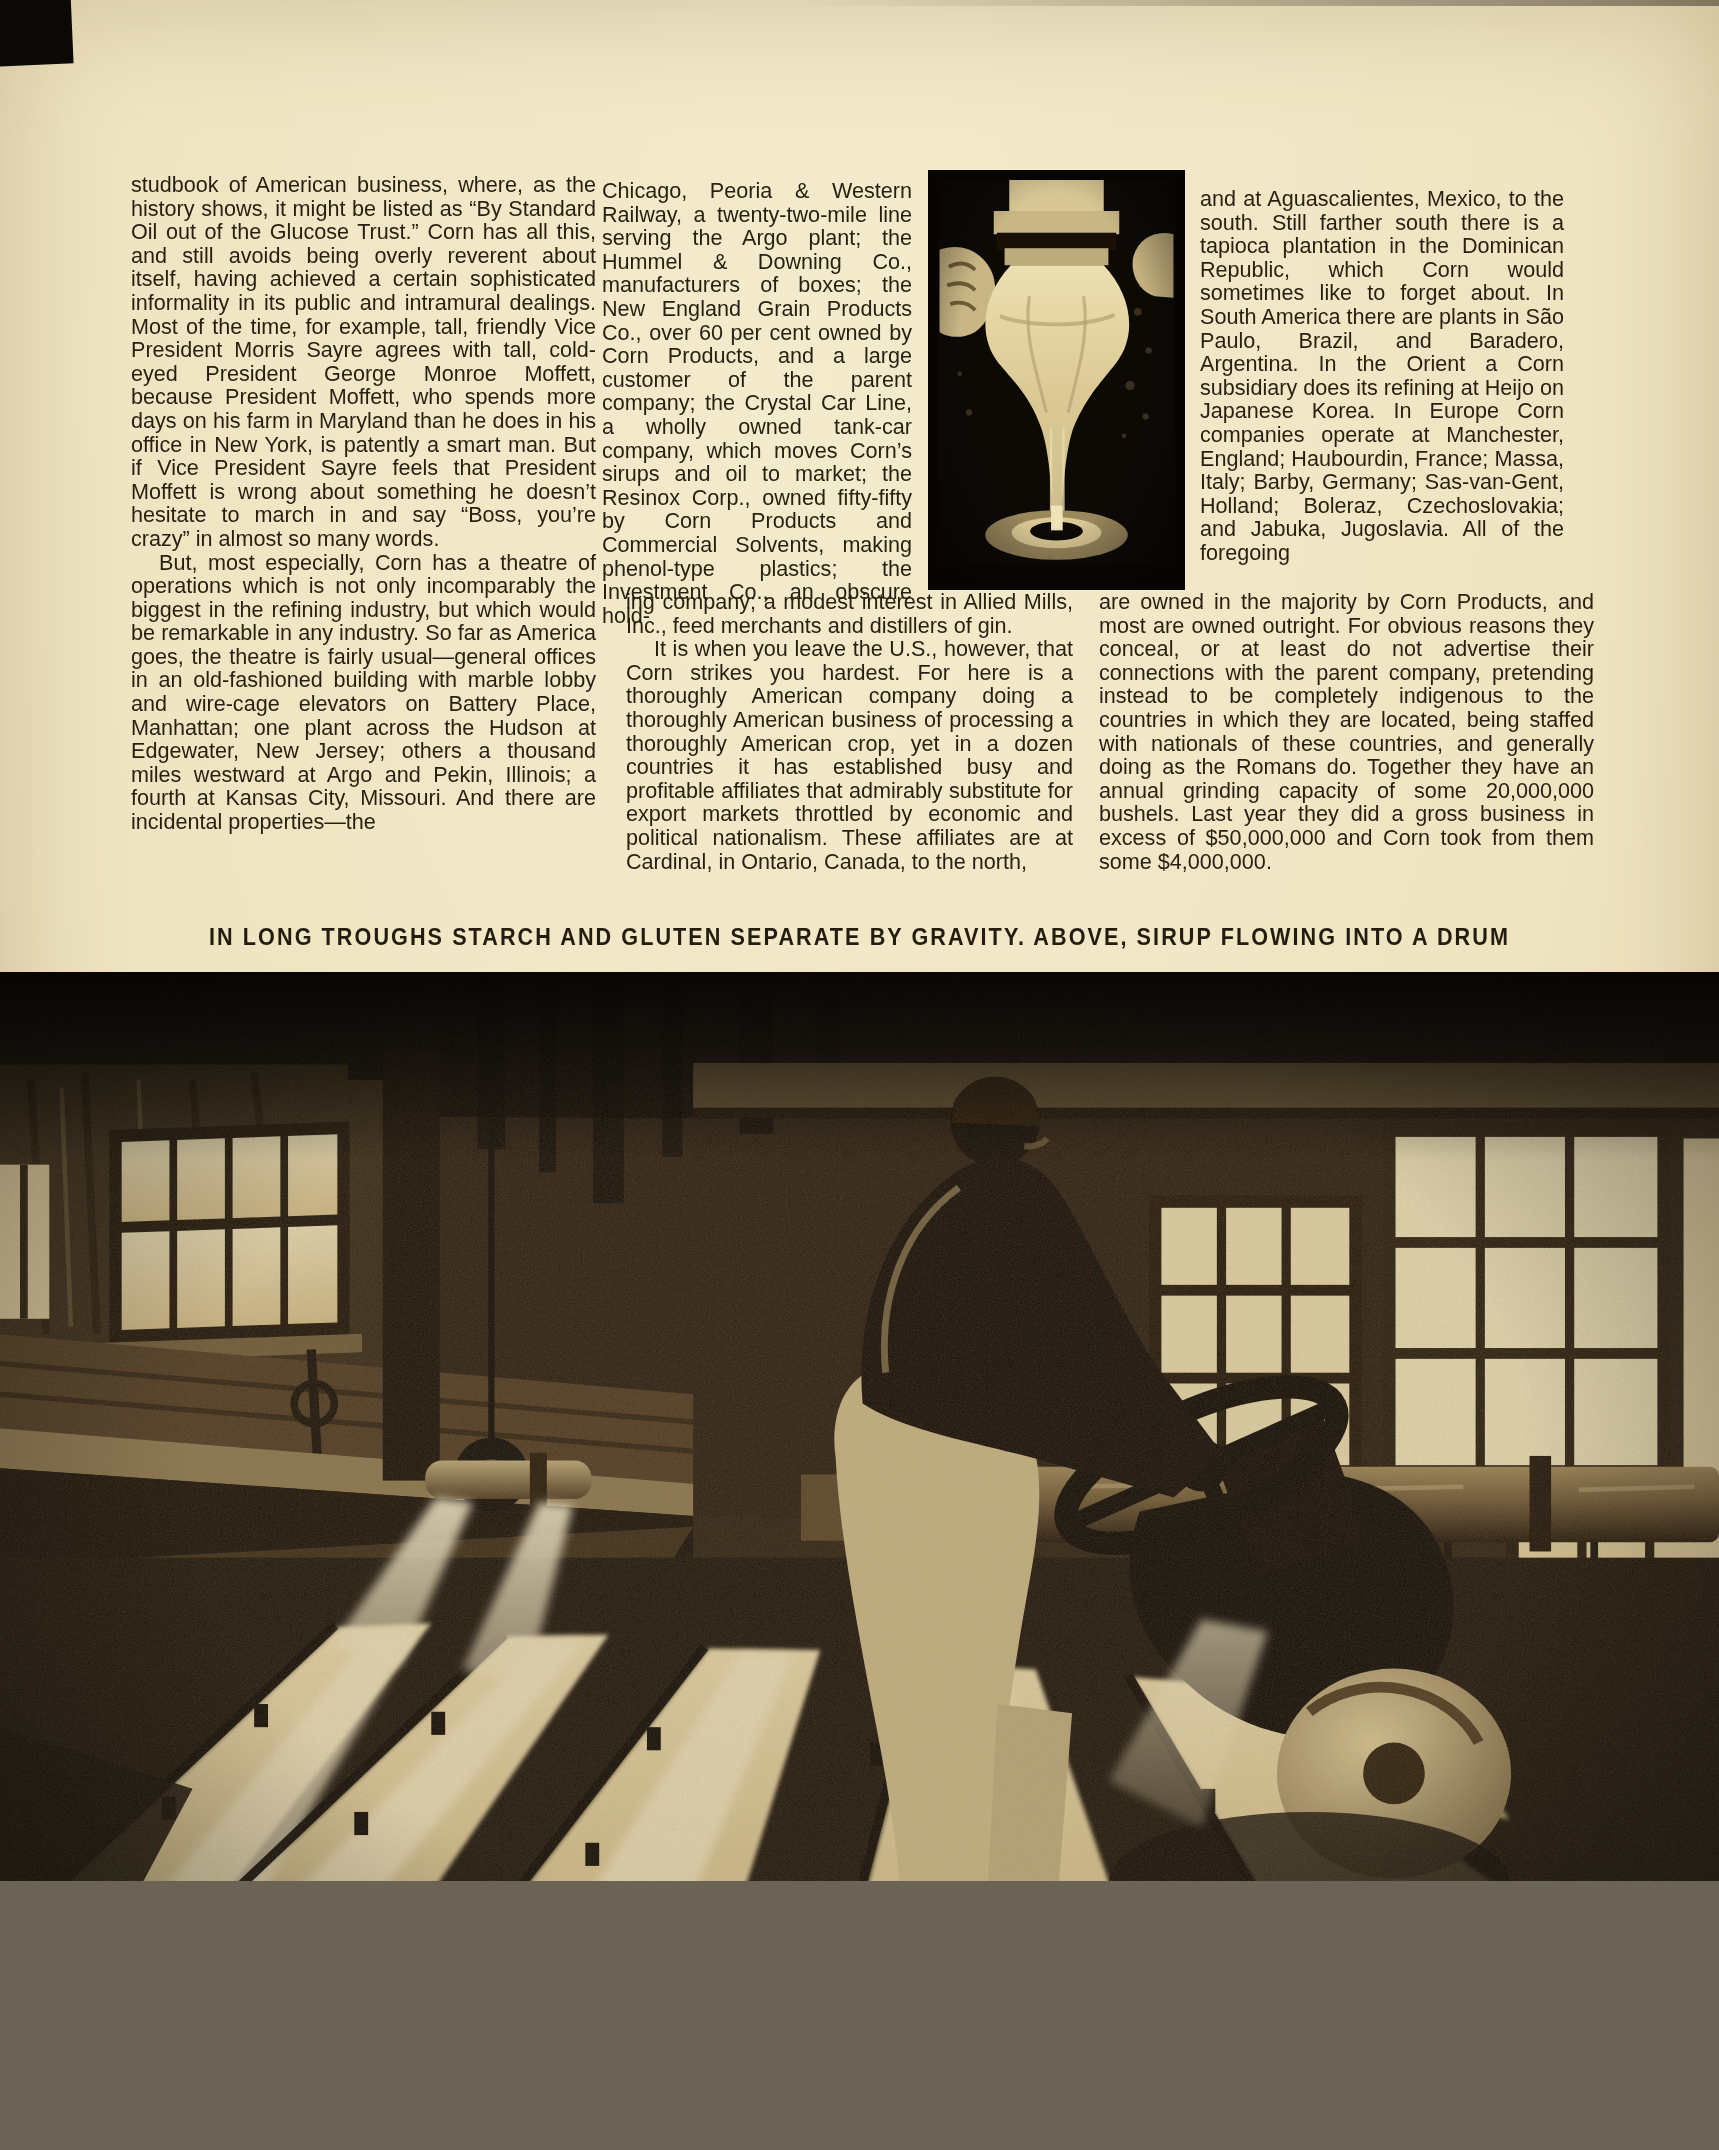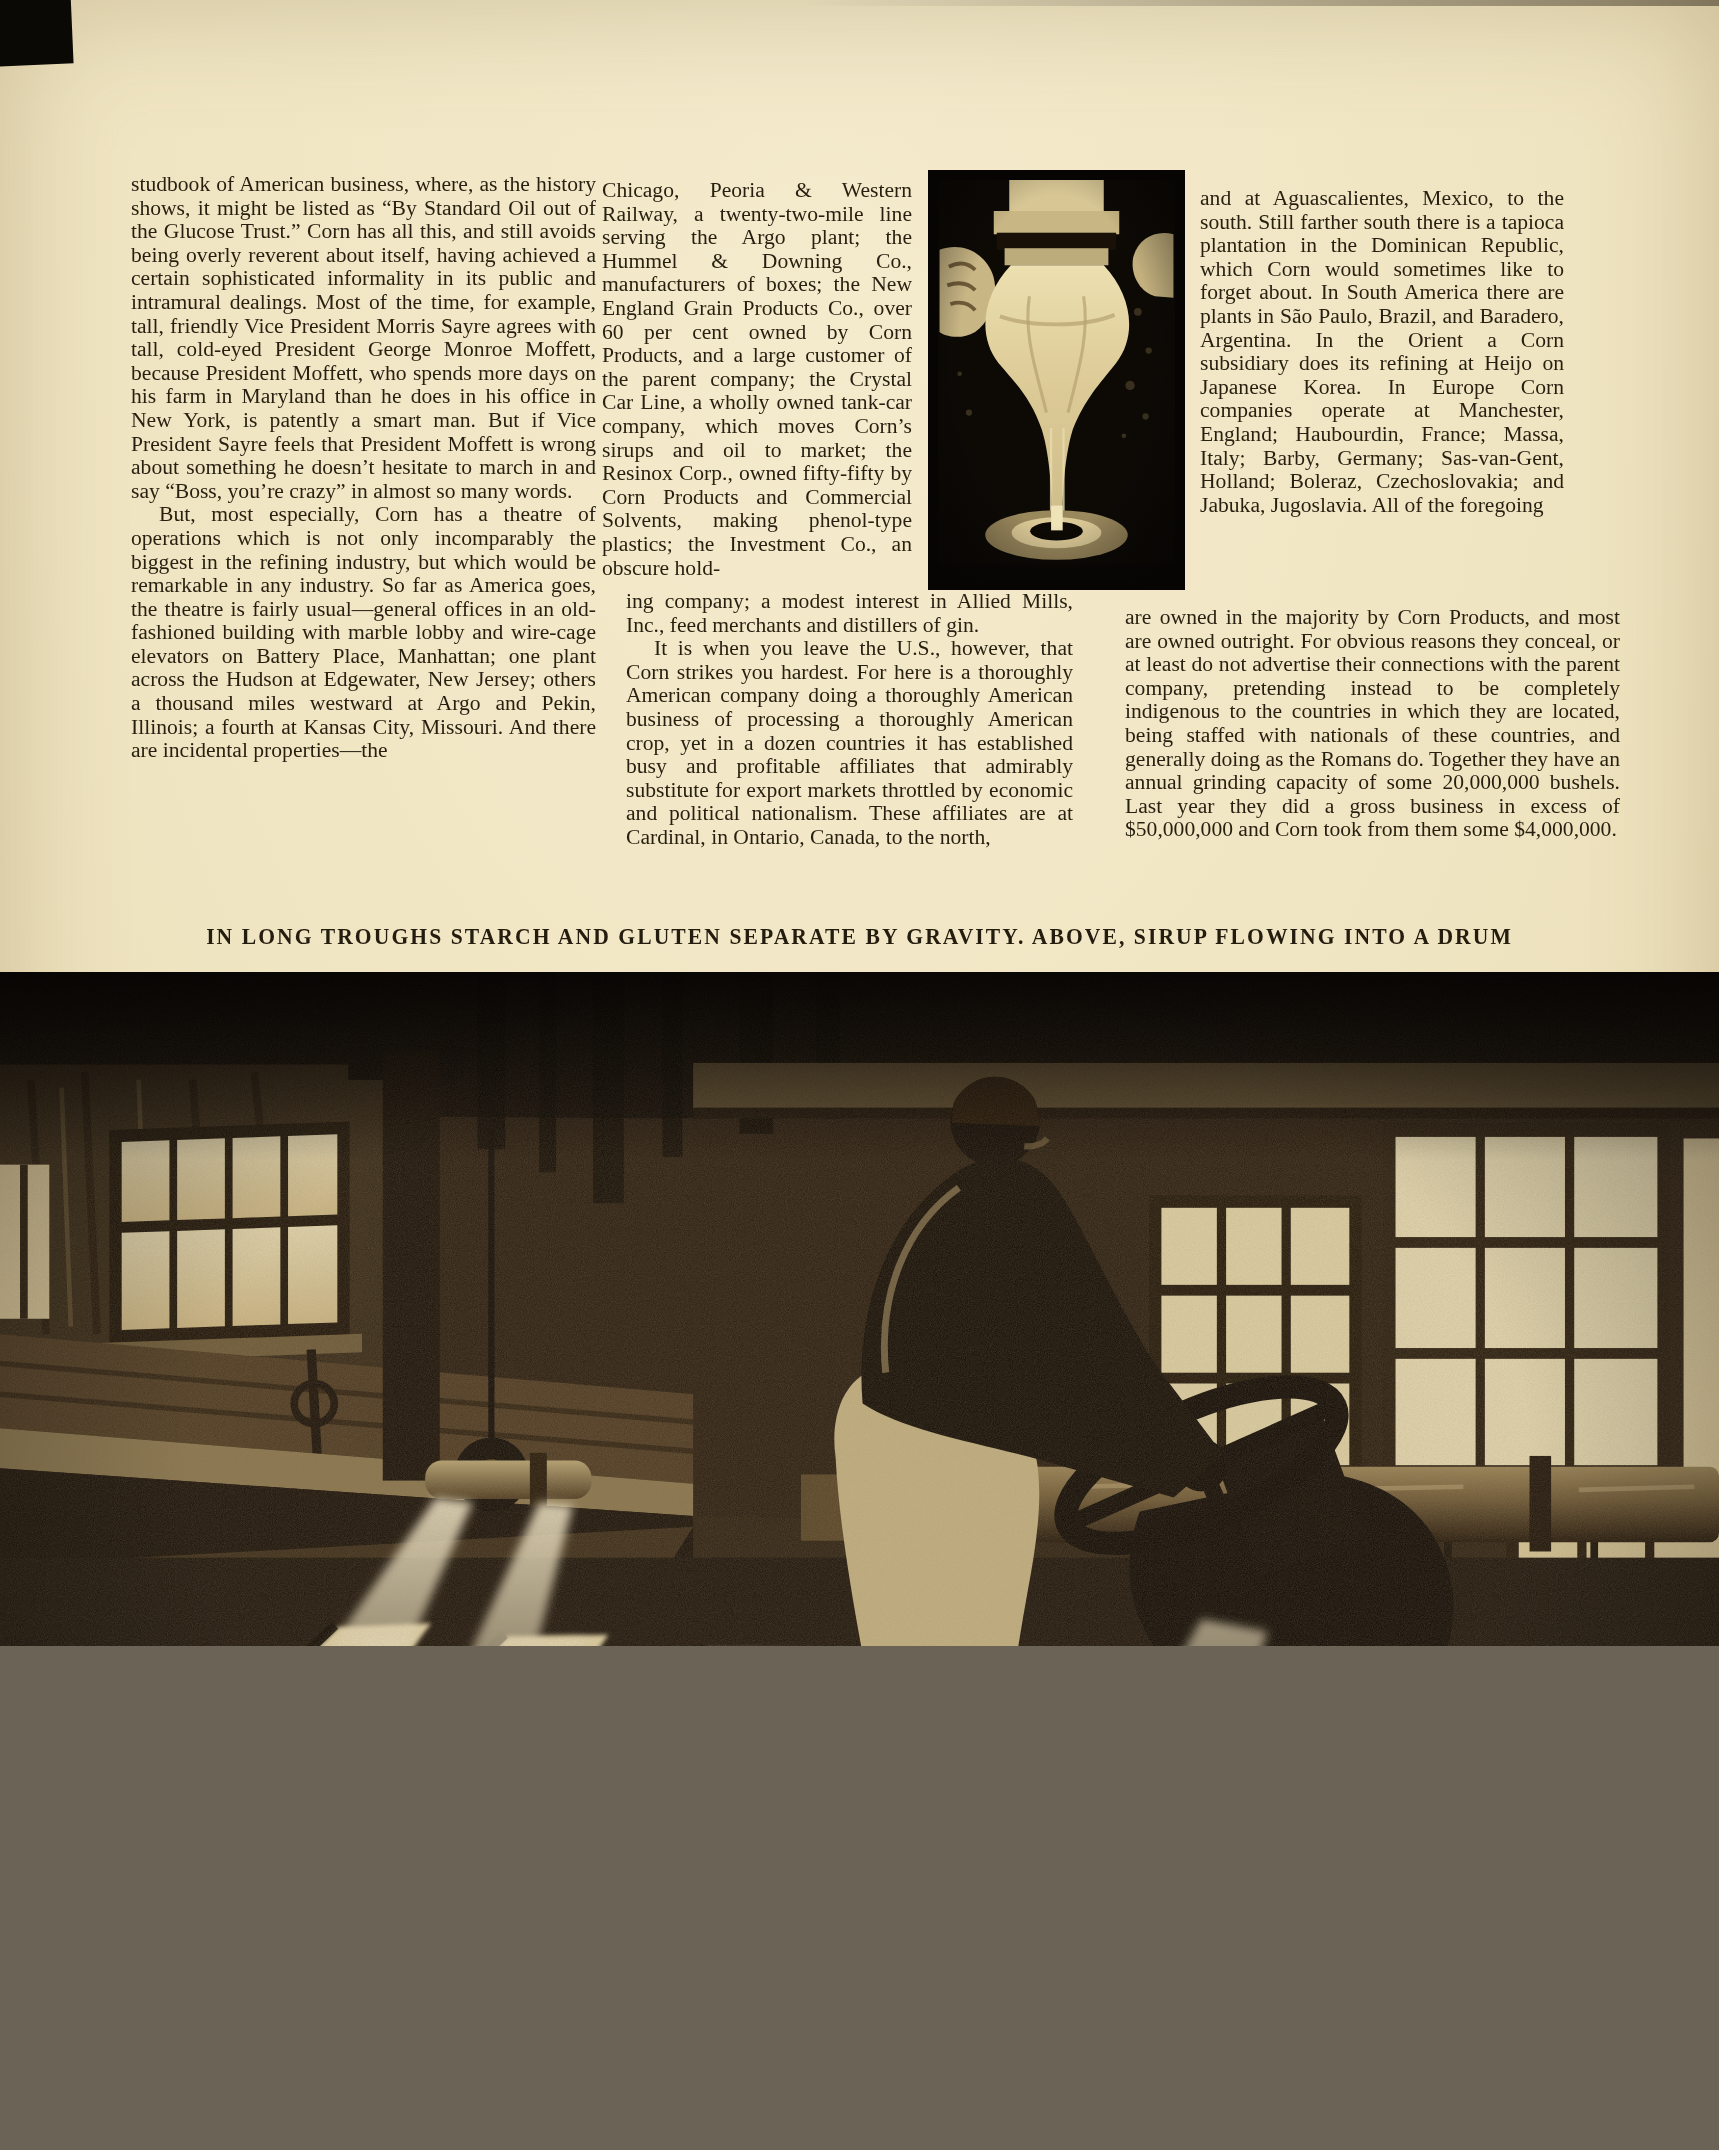--- a/index.html
+++ b/index.html
@@ -1,42 +1,42 @@
 <!DOCTYPE html>
 <html style="font-size:12.3px"><head>
 <meta charset="utf-8">
 <title>Document</title>
 <style>
   html,body{margin:0;padding:0;background:#6b6456;}
   .page{
-    position:relative;width:1719px;height:1646px;overflow:hidden;
+    position:relative;width:1719px;height:1881px;overflow:hidden;
     background:#f0e5c2;
     background-image:radial-gradient(ellipse at 48% 20%, #f4ebcd 0%, #f0e5c2 55%, #e9dcb4 100%);
     box-shadow:inset 0 0 123px rgba(110,88,45,.28);
-    font-family:Liberation Serif, serif;
+    font-family:Liberation Sans, sans-serif;
   }
   .corner-mark{
     position:absolute;left:-7.7px;top:-9.2px;width:80px;height:74px;
     background:#0b0906;transform:rotate(-2.5deg);
   }
   .top-edge-shade{
     position:absolute;left:801px;top:0;width:918px;height:6.2px;
     background:linear-gradient(to right, rgba(25,18,8,0), rgba(25,18,8,.45));
   }
   .col{
     position:absolute;text-align:justify;color:#271f10;
     font-size:21.6px;line-height:23.6px;hyphens:none;
   }
   .col p{margin:0;padding:0;}
   .col p.indent{text-indent:28px;}
   .col1{left:131px;top:173px;width:465px;}
   .col2n{left:602px;top:173px;width:310px;margin-top:6px;}
   .col2w{left:626px;top:590px;width:447px;}
   .col3n{left:1200px;top:187px;width:364px;}
-  .col3w{left:1125px;top:590px;width:495px;margin-top:16px;}
+  .col3w{left:1099px;top:590px;width:495px;}
   .inset{
     position:absolute;left:928px;top:170px;width:257px;height:420px;
     background:#070503;padding:10px;box-sizing:border-box;
   }
   .inset svg{display:block;width:100%;height:100%;}
   .caption{
     position:absolute;left:0;top:923px;width:1719px;
     text-align:center;color:#241c0e;font-weight:700;
     font-size:24px;letter-spacing:2.3px;white-space:nowrap;
     transform:scaleX(.9);transform-origin:50% 50%;

